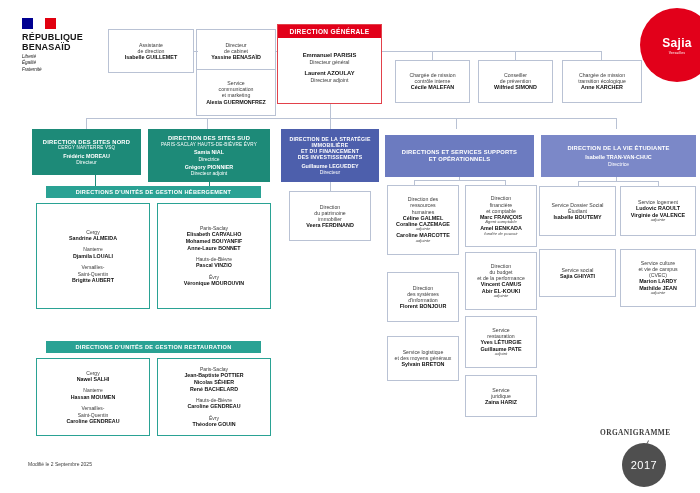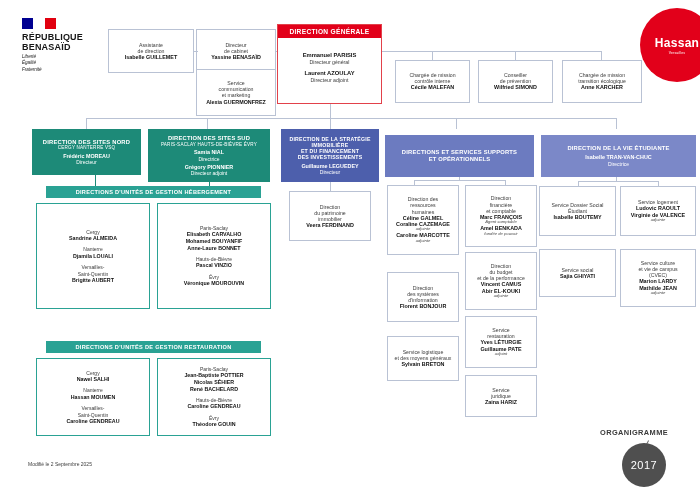--- a/index.html
+++ b/index.html
@@ -79,21 +79,21 @@
   }
   .gbox{border:1px solid #2aa294;background:#fff;
     display:flex;flex-direction:column;align-items:center;justify-content:center;
     text-align:center;line-height:1.25;}
   .gbox .city{font-size:5px;color:#3c3c3c;}
   .gbox .who{font-size:5.3px;font-weight:bold;color:#111;}
   .gbox .grp{margin:2.5px 0;}
 
   
   .modif{left:28px;top:461px;font-size:5px;color:#3c3c3c;}
-  .orgLabel{left:600px;top:428px;font-size:7.4px;font-weight:bold;letter-spacing:.4px;color:#3b3b3b;}
+  .orgLabel{left:600px;top:428px;font-size:7.4px;font-weight:bold;letter-spacing:.4px;color:#3b3b3b;font-family:Liberation Serif, serif;}
   .yearCircle{
     left:622px;top:443px;width:44px;height:44px;border-radius:50%;
     background:#4f4f4f;color:#fff;display:flex;align-items:center;justify-content:center;
     font-size:11px;letter-spacing:.5px;
   }
   .tick{left:646px;top:440px;width:1px;height:9px;background:#6d6d6d;transform:rotate(28deg);}
 </style>
 </head>
 <body>
 
@@ -108,21 +108,21 @@
     <div class="t1"><span>RÉPUBLIQUE</span><br>
       <span>BENASAÏD</span></div>
     <div class="t2">
       <span>Liberté</span><br>
       <span>Égalité</span><br>
       <span>Fraternité</span>
     </div>
   </div>
 
   <div class="abs crous">
-    <div class="c1">Hassan</div>
+    <div class="c1">Sajia</div>
     <div class="c2">Versailles</div>
   </div>
 
   <div class="abs wbox" style="left:108px;top:29px;width:86px;height:44px;">
     <div class="lt">Assistante</div>
     <div class="lt">de direction</div>
     <div class="nm">Isabelle GUILLEMET</div>
   </div>
 
   <div class="abs wbox" style="left:196px;top:29px;width:80px;height:44px;">

